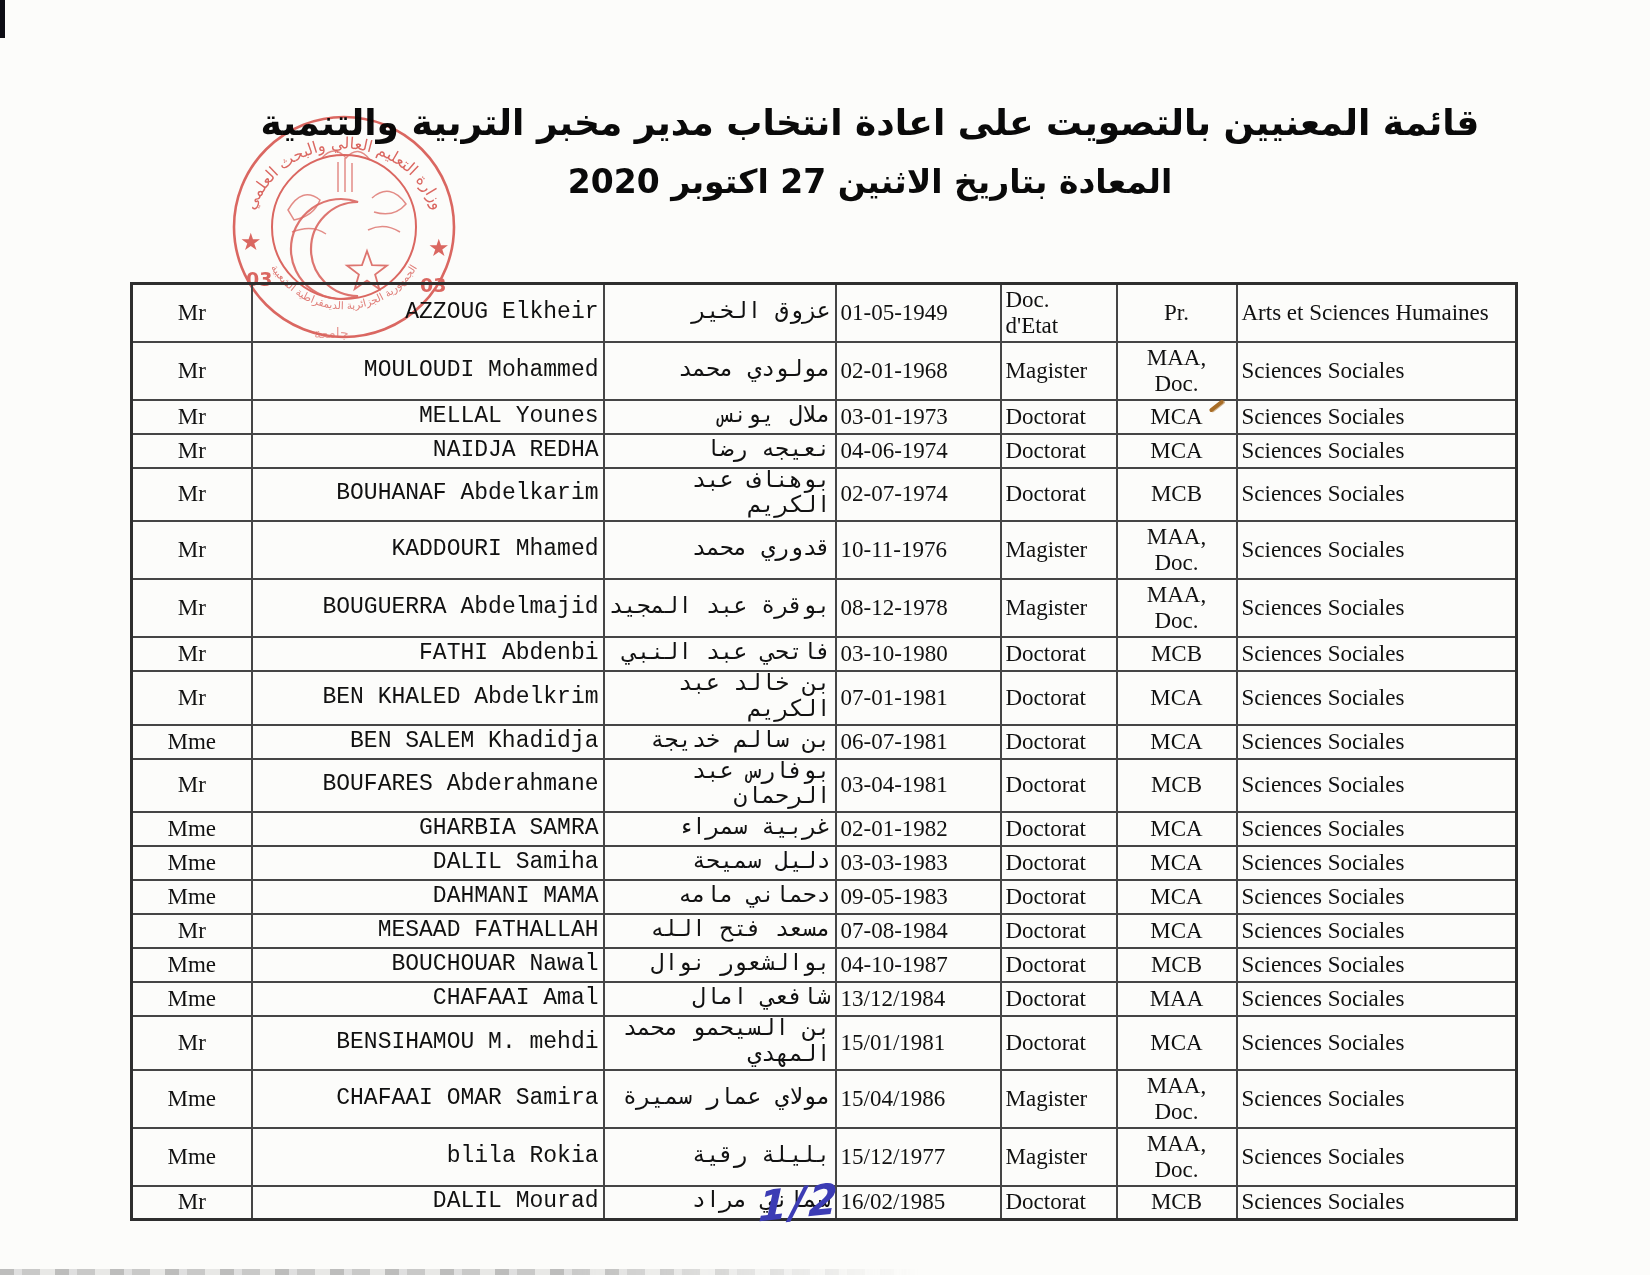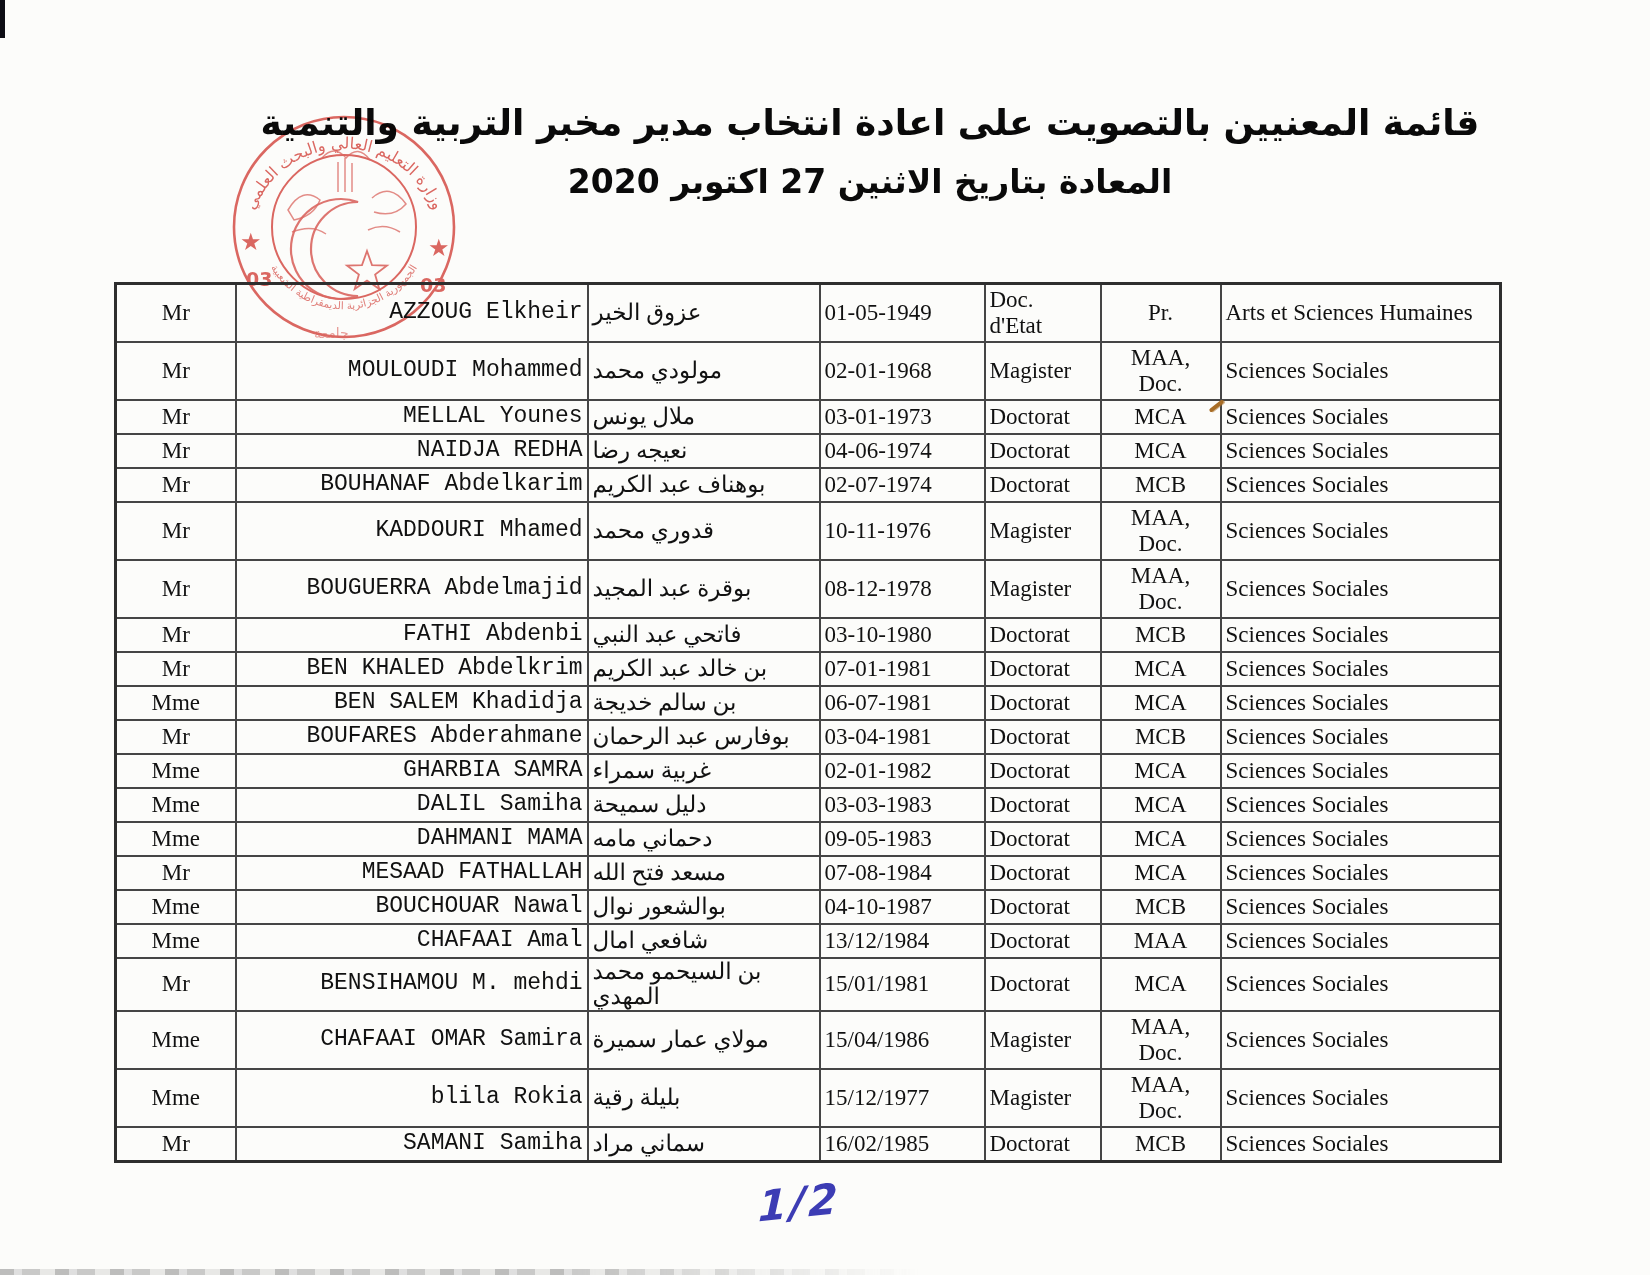--- a/index.html
+++ b/index.html
@@ -32,38 +32,38 @@
   }
   .title-line1{font-size:36px;font-weight:bold;line-height:1.3;}
   .title-line2{font-size:33px;font-weight:bold;line-height:1.3;margin-top:14px;}
   
   .stamp{
     position:absolute;left:222px;top:100px;width:245px;height:255px;
     mix-blend-mode:multiply;opacity:.88;
   }
   
   table.roster{
-    position:absolute;left:114px;top:282px;
+    position:absolute;left:130px;top:282px;
     width:1385px;border-collapse:collapse;table-layout:fixed;
     background:transparent;
   }
   table.roster{border:3px solid #2e2e2e;}
   table.roster td{
     border:2px solid #454545;
     vertical-align:middle;
     white-space:pre-line;
     font-size:23px;line-height:1.12;
     padding:0 4px;
     overflow:hidden;
   }
   tr.row-normal{height:34px;}
   tr.row-tall{height:58px;}
   td.col0{text-align:center;}
   td.col1{text-align:right;padding-left:14px;font-family:Liberation Mono, monospace;}
-  td.col2{text-align:left;direction:rtl;padding-right:9px;font-family:Liberation Serif, serif;font-size:20px;}
+  td.col2{text-align:right;direction:rtl;padding-right:9px;font-family:Liberation Mono, monospace;font-size:20px;}
   td.col3{}
   td.col4{text-align:left;padding-left:10px;}
   td.col5{text-align:center;}
   td.col6{text-align:left;padding-left:12px;}
   
   .pen-mark{
     position:absolute;left:1208px;top:404px;width:17px;height:4px;
     background:#a86d26;border-radius:3px;
     transform:rotate(-38deg);
     box-shadow:1px 1px 0 rgba(168,109,38,.5);
@@ -318,21 +318,21 @@
           <td class="col1">blila Rokia</td>
           <td class="col2">بليلة رقية</td>
           <td class="col3">15/12/1977</td>
           <td class="col4">Magister</td>
           <td class="col5">MAA,
 Doc.</td>
           <td class="col6">Sciences Sociales</td>
         </tr>
         <tr class="row-normal">
           <td class="col0">Mr</td>
-          <td class="col1">SAMANI Samiha</td>
+          <td class="col1">DALIL Mourad</td>
           <td class="col2">سماني مراد</td>
           <td class="col3">16/02/1985</td>
           <td class="col4">Doctorat</td>
           <td class="col5">MCB</td>
           <td class="col6">Sciences Sociales</td>
         </tr>
       </tbody>
   </table>
 
   <div class="pen-mark"></div>

